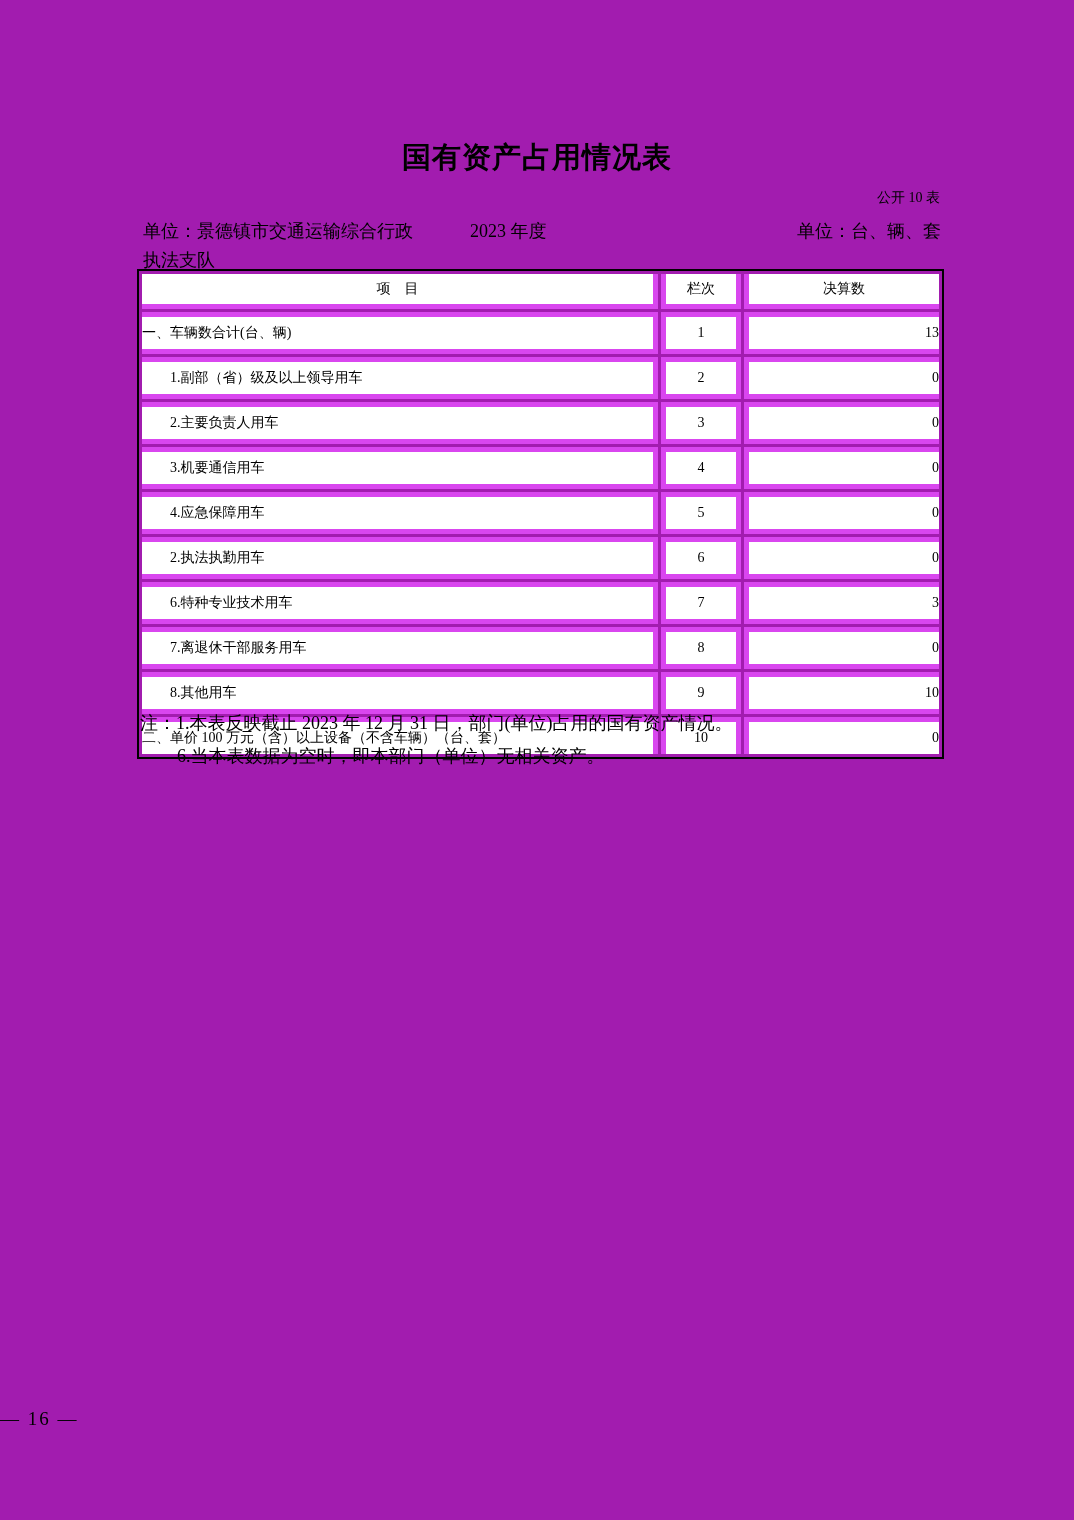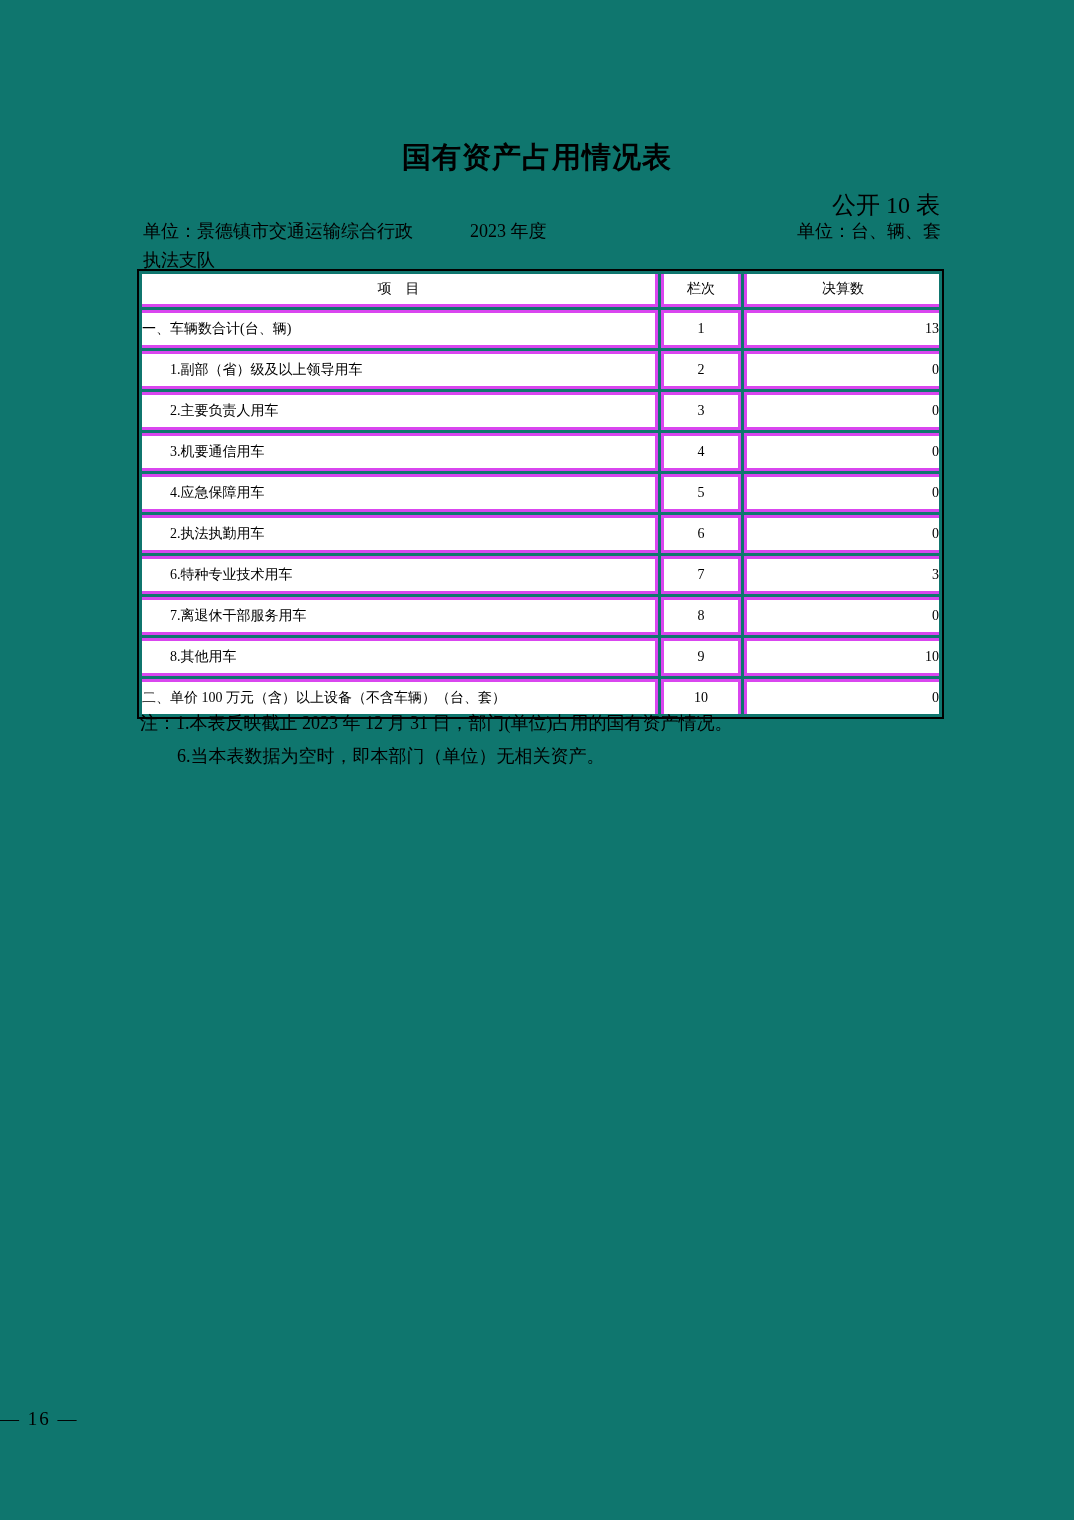--- a/index.html
+++ b/index.html
@@ -1,41 +1,41 @@
 <!DOCTYPE html>
 <html><head>
 <meta charset="utf-8">
 <style>
   html, body { margin: 0; padding: 0; background: #888; }
   .page {
     position: relative;
     width: 1074px;
     height: 1520px;
     margin: 0 auto;
-    background: #0f766e;
+    background: #a21caf;
     font-family: "Liberation Serif", "DejaVu Serif", serif;
     color: #000000;
     overflow: hidden;
   }
   .doc-title {
     position: absolute;
     top: 138px;
     left: 0;
     width: 100%;
     text-align: center;
     font-family: "Liberation Sans", "DejaVu Sans", sans-serif;
     font-weight: bold;
     font-size: 29px;
     letter-spacing: 1px;
   }
   .pub-table-label {
     position: absolute;
     top: 189px;
     right: 134px;
-    font-size: 24px;
+    font-size: 14px;
   }
   .meta-row {
     position: absolute;
     top: 219px;
     left: 137px;
     width: 806px;
     height: 56px;
     font-size: 18px;
   }
   .unit-name-line1 { position: absolute; left: 6px; top: 0; white-space: nowrap; }
@@ -48,21 +48,21 @@
     top: 269px;
     left: 137px;
     width: 803px;
     border-collapse: separate;
     border-spacing: 3px;
     border: 2px solid #000;
     font-size: 14px;
     table-layout: fixed;
   }
   .asset-table th, .asset-table td {
-    border: 3px solid #d946ef;
+    border: 5px solid #d946ef;
     font-weight: normal;
     padding: 0;
     background: #fff;
   }
   
   .asset-table tr:first-child > th, .asset-table tr:first-child > td { border-top: none; }
   .asset-table tr:last-child  > th, .asset-table tr:last-child  > td { border-bottom: none; }
   .asset-table tr > *:first-child { border-left: none; }
   .asset-table tr > *:last-child  { border-right: none; }
 

